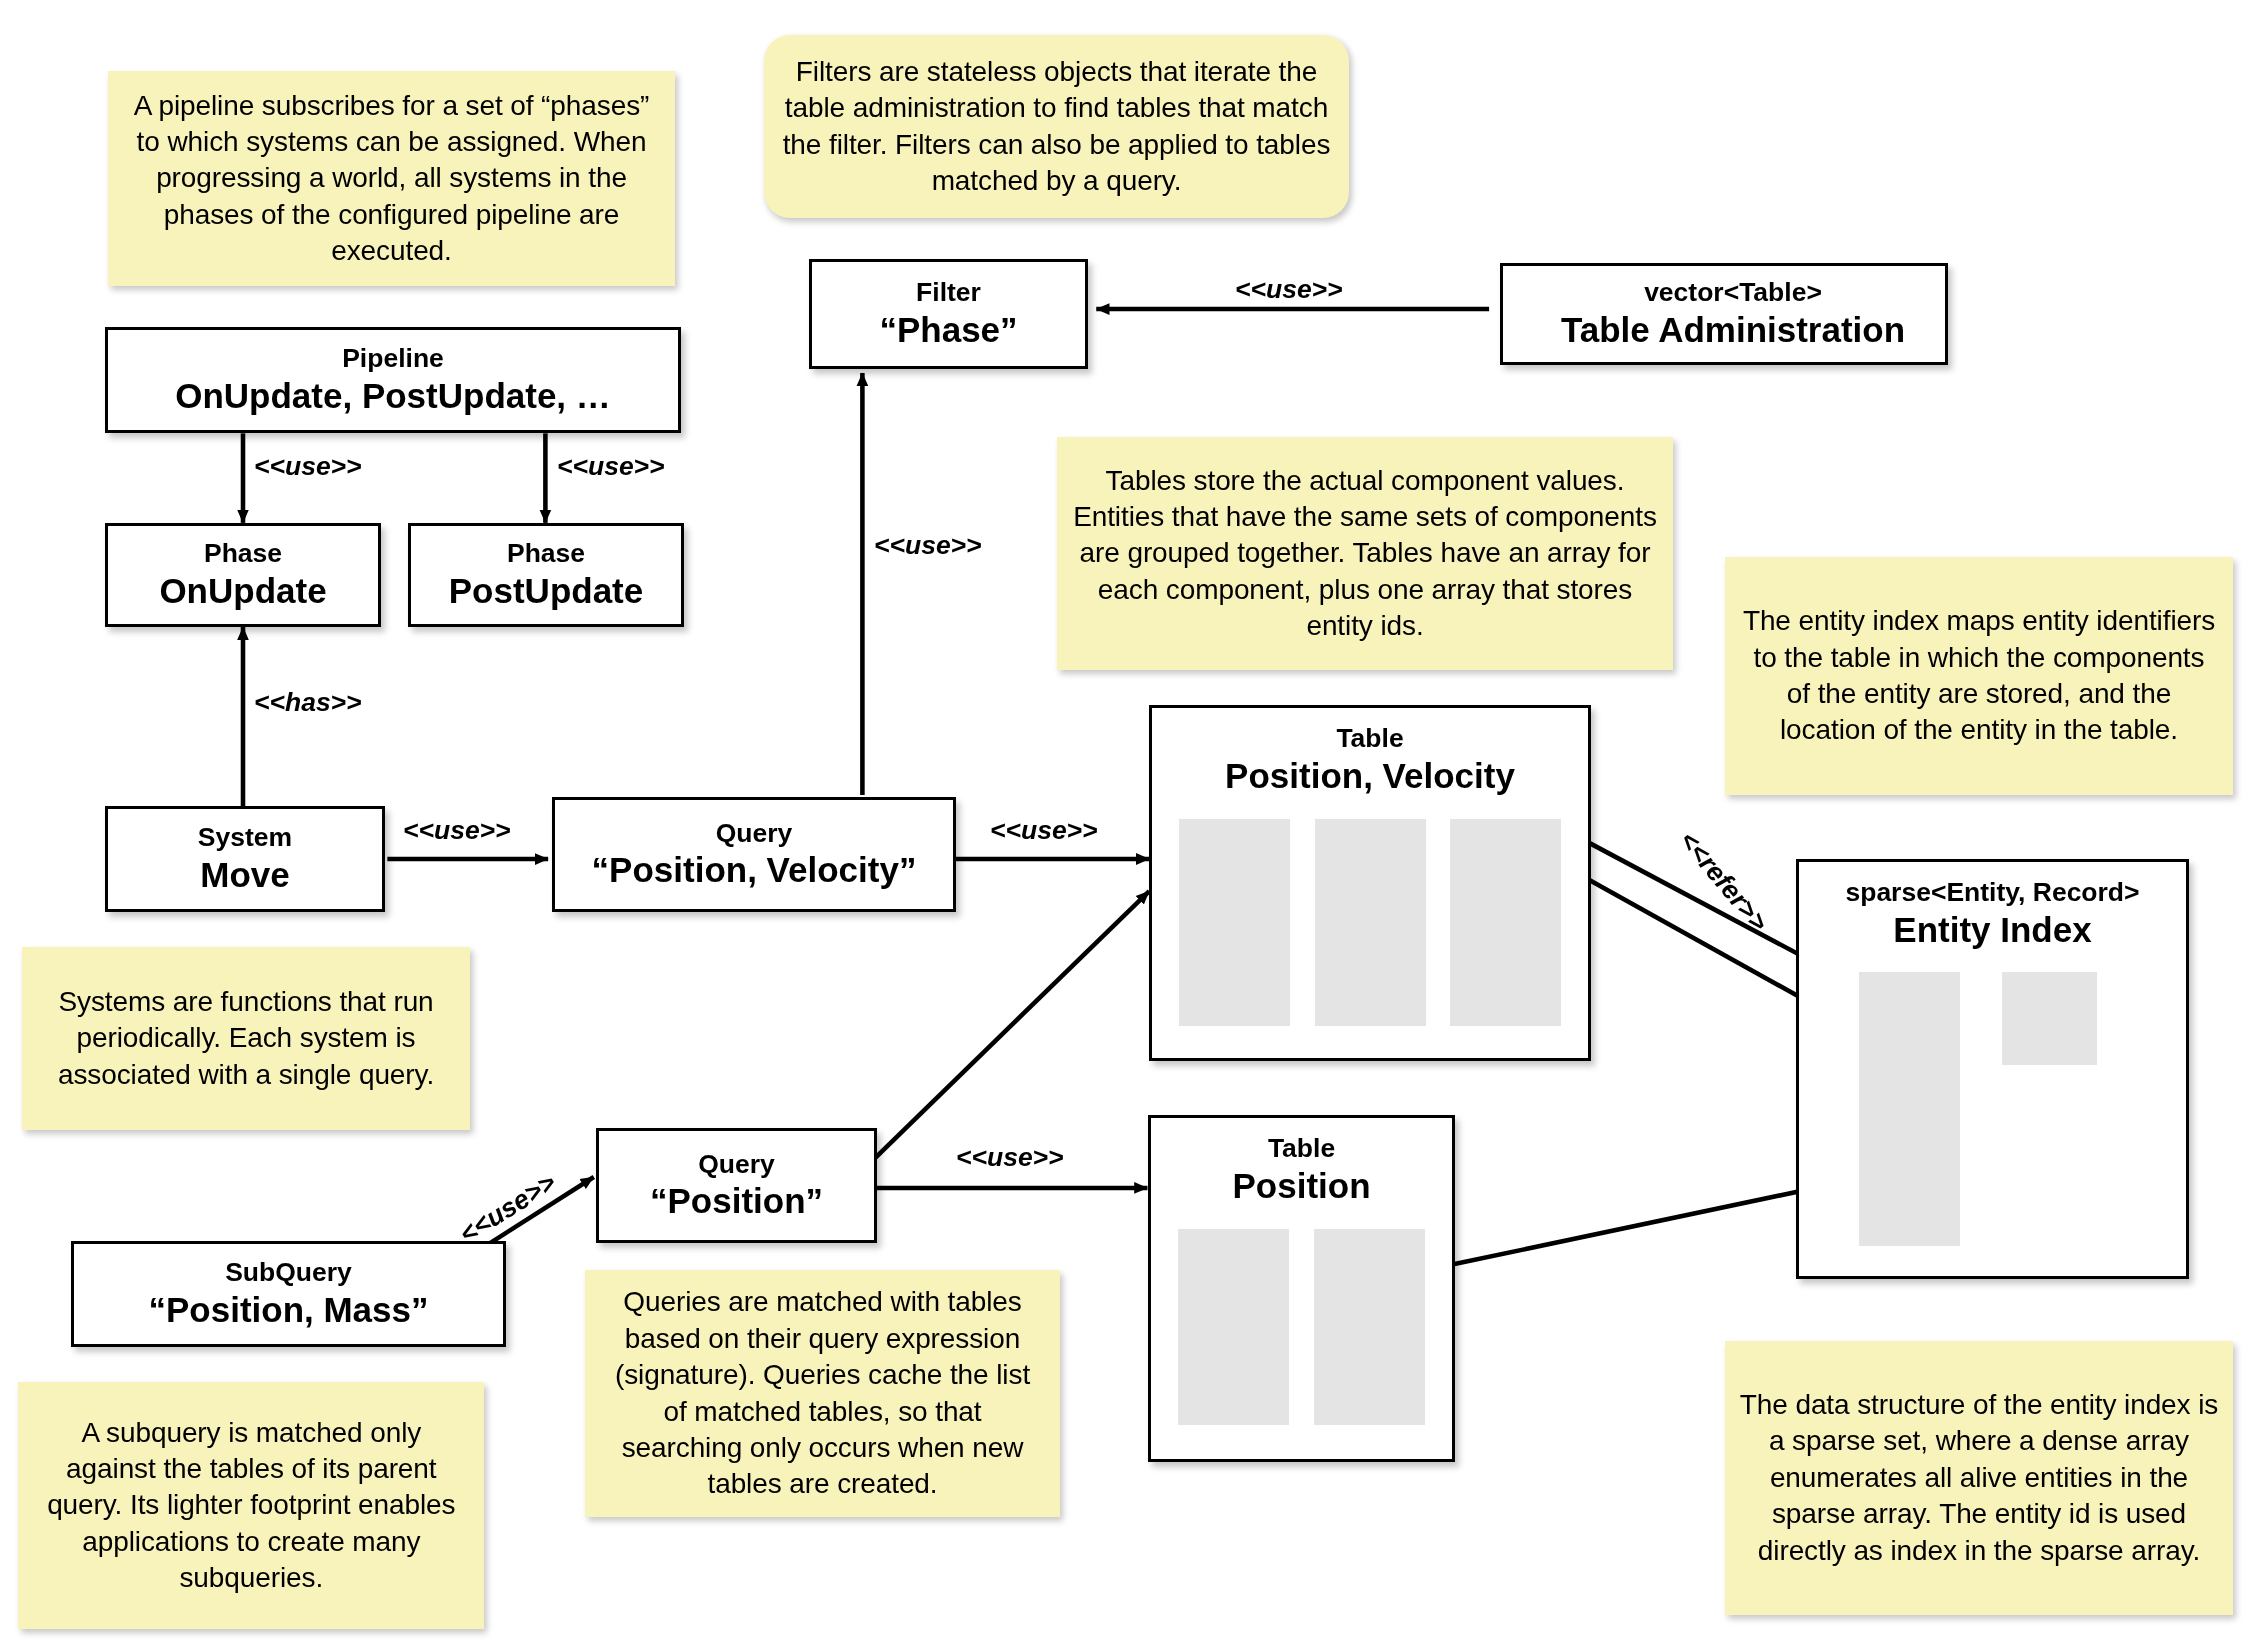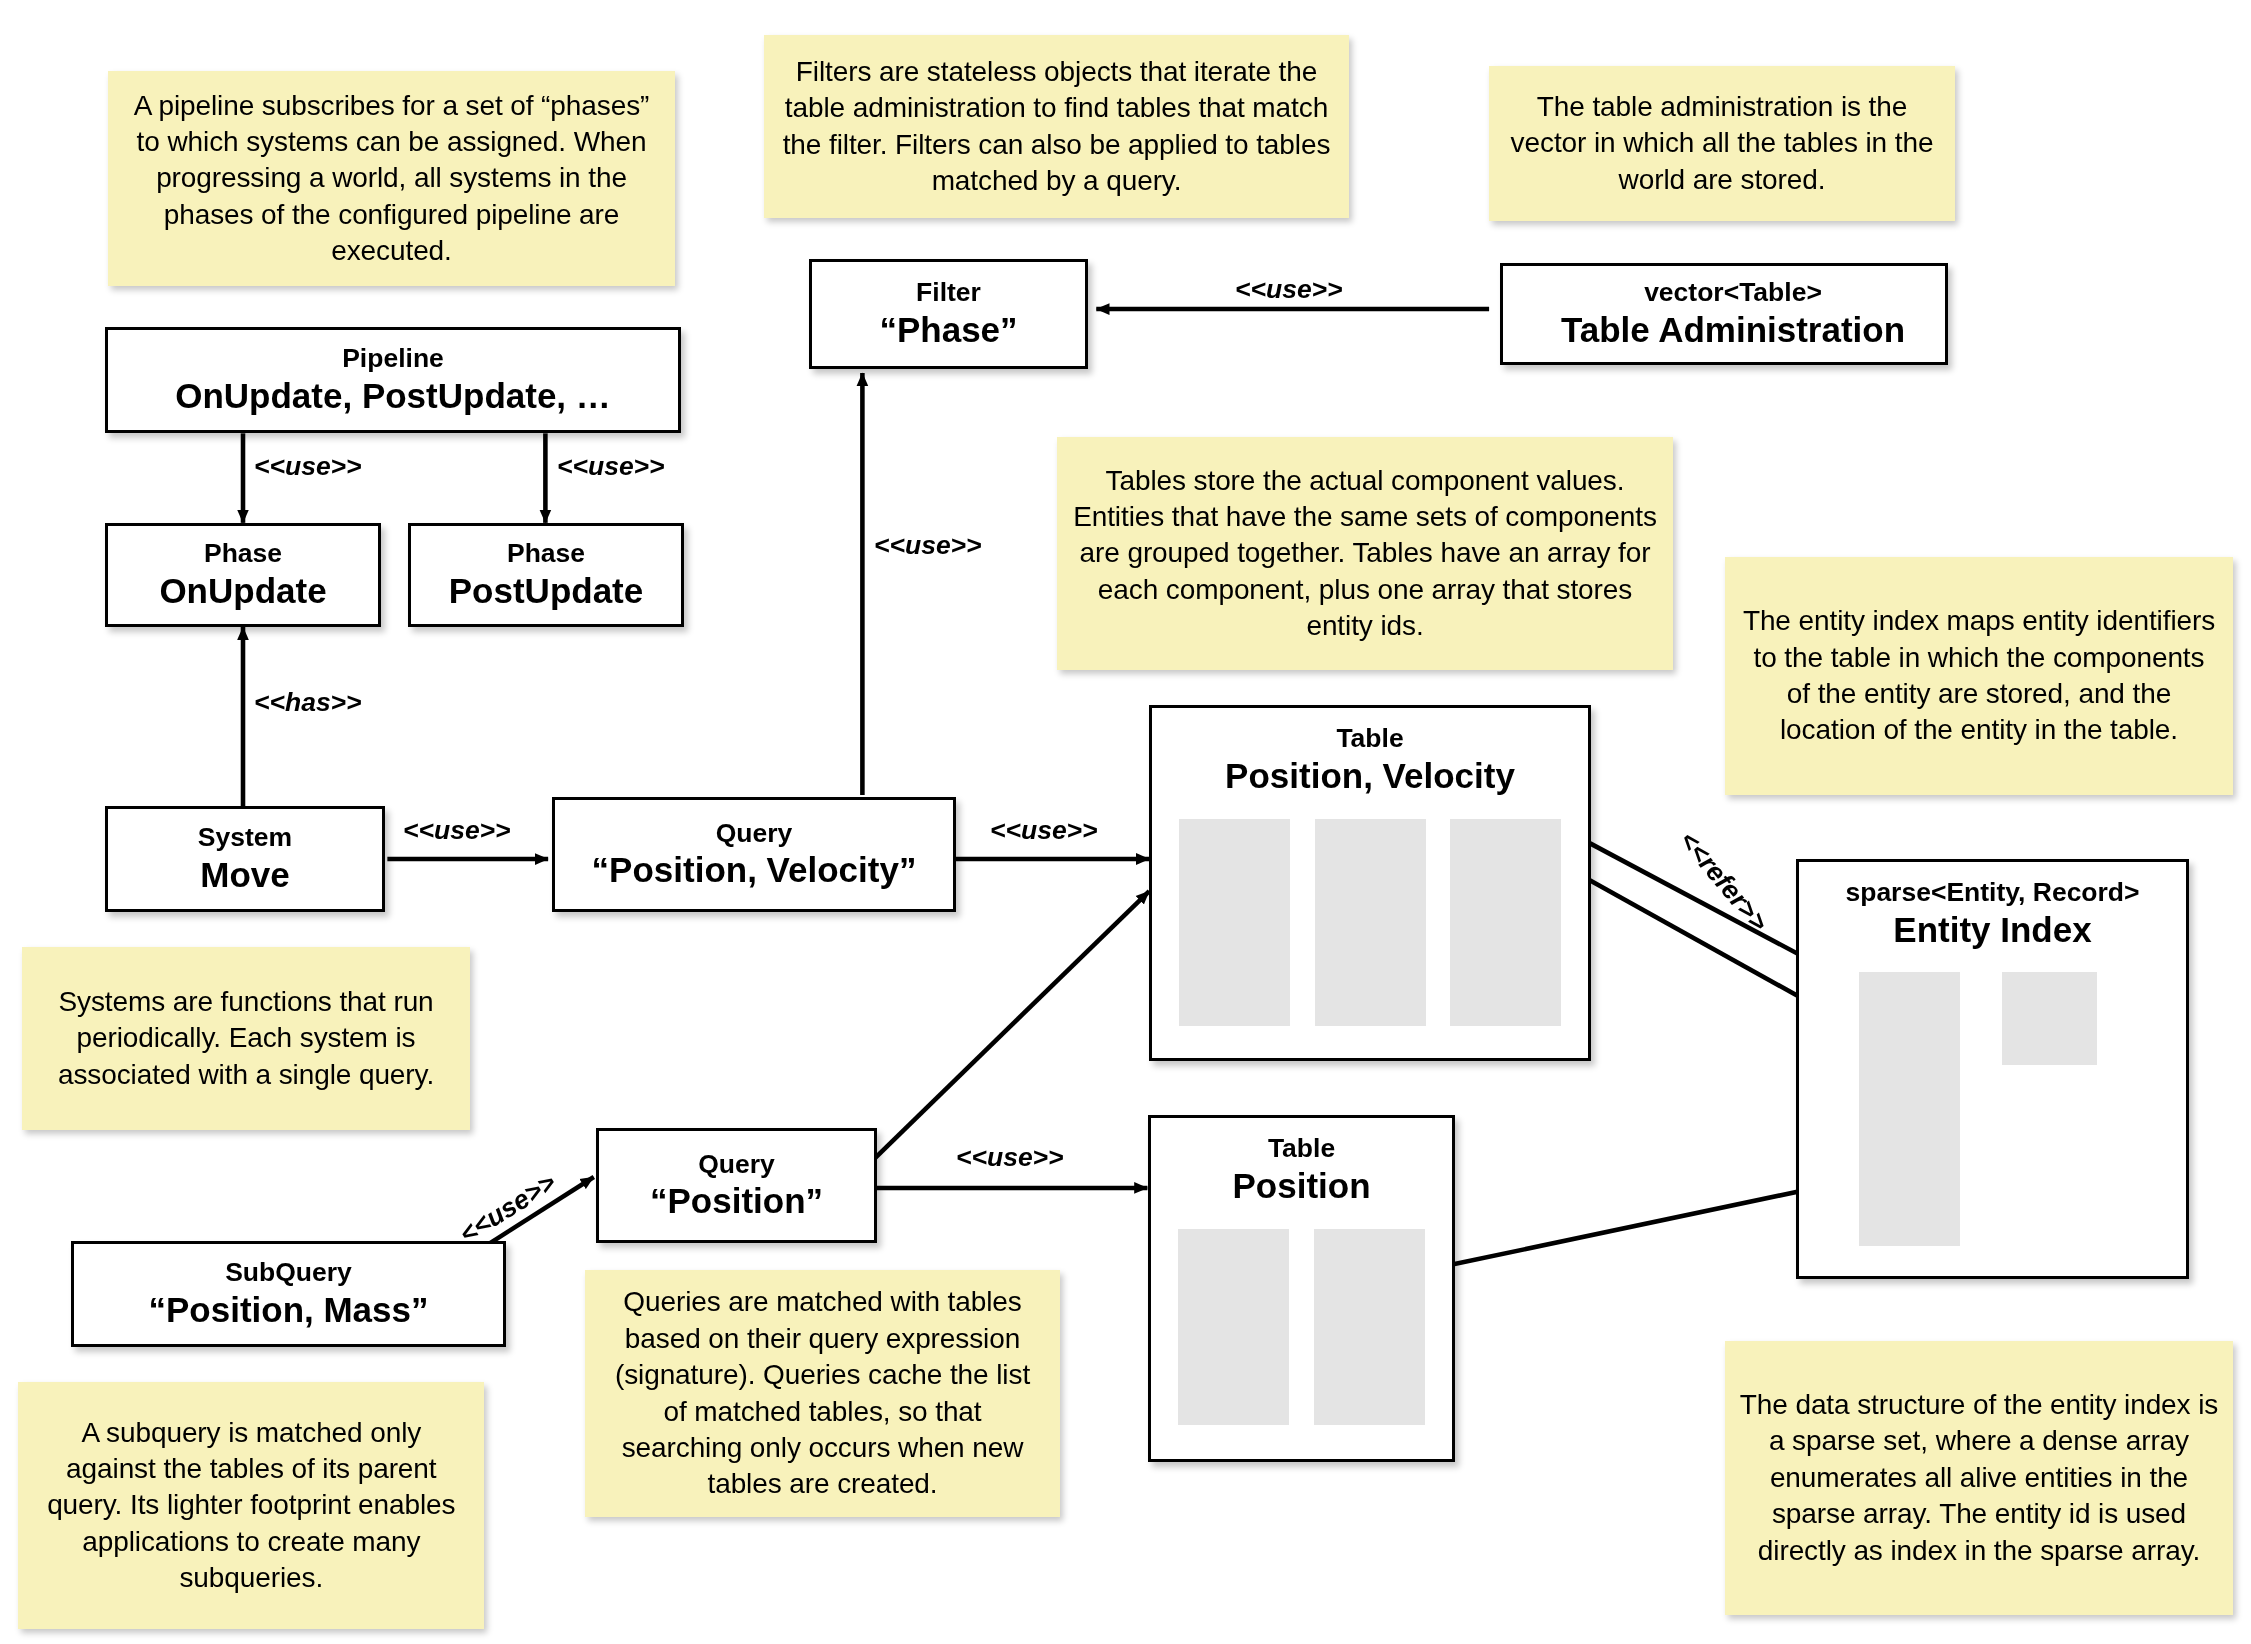--- a/index.html
+++ b/index.html
@@ -132,27 +132,24 @@
     <line x1="2190" y1="1066" x2="2116" y2="1066" stroke="#000" stroke-width="5" marker-end="url(#arrowThin)"></line>
     <line x1="2190" y1="1092" x2="2116" y2="1092" stroke="#000" stroke-width="5" marker-end="url(#arrowThin)"></line>
 
     <line x1="2188" y1="1122" x2="2128" y2="1290" stroke="#000" stroke-width="5" marker-end="url(#arrowThin)"></line>
   </svg>
 
   <div class="note" style="left:108px; top:71px; width:567px; height:215px;">
     <span>A pipeline subscribes for a set of “phases” to which systems can be assigned. When progressing a world, all systems in the phases of the configured pipeline are executed.</span>
   </div>
 
-  <div class="note" style="left:764px; top:35px; width:585px; height:183px;">
+  <div class="note" style="left:764px; top:35px; width:585px; height:183px;border-radius:26px;">
     <span>Filters are stateless objects that iterate the table administration to find tables that match the filter. Filters can also be applied to tables matched by a query.</span>
   </div>
 
-  <div class="note" style="left:1489px; top:66px; width:466px; height:155px;">
-    <span>The table administration is the vector in which all the tables in the world are stored.</span>
-  </div>
 
   <div class="note" style="left:1057px; top:437px; width:616px; height:233px;">
     <span>Tables store the actual component values. Entities that have the same sets of components are grouped together. Tables have an array for each component, plus one array that stores entity ids.</span>
   </div>
 
   <div class="note" style="left:1725px; top:557px; width:508px; height:238px;">
     <span>The entity index maps entity identifiers to the table in which the components of the entity are stored, and the location of the entity in the table.</span>
   </div>
 
   <div class="note" style="left:585px; top:1270px; width:475px; height:247px;">

